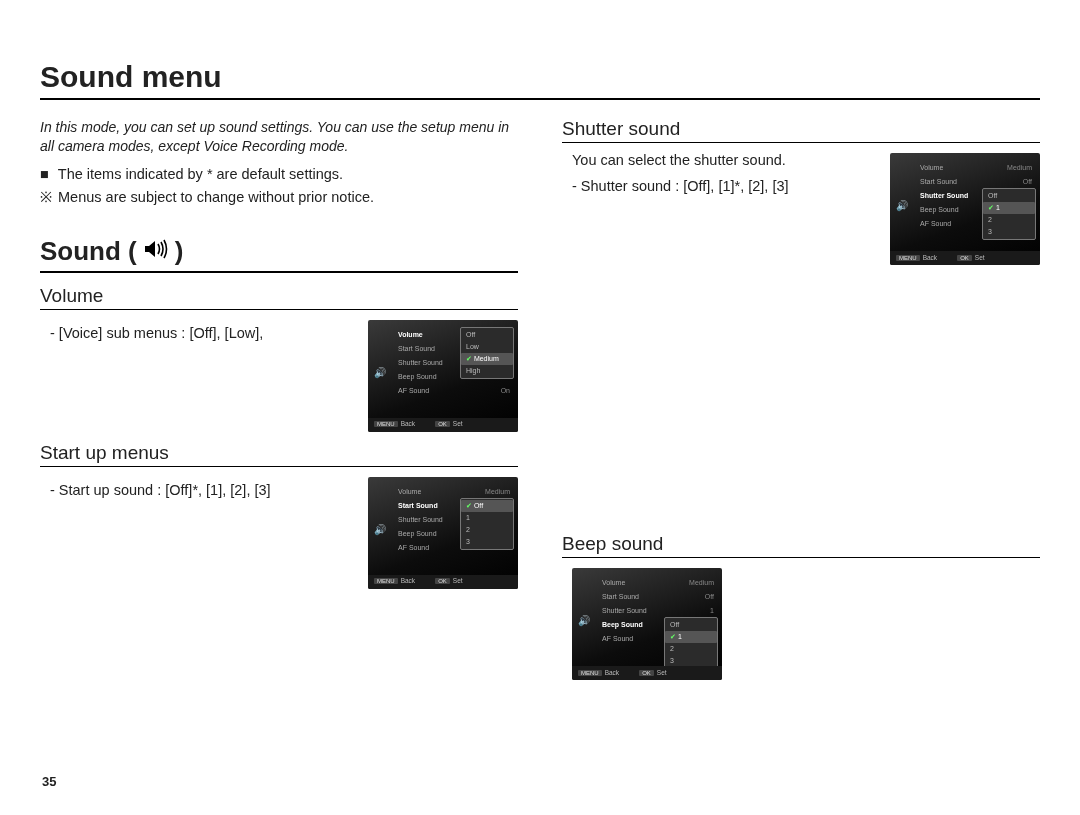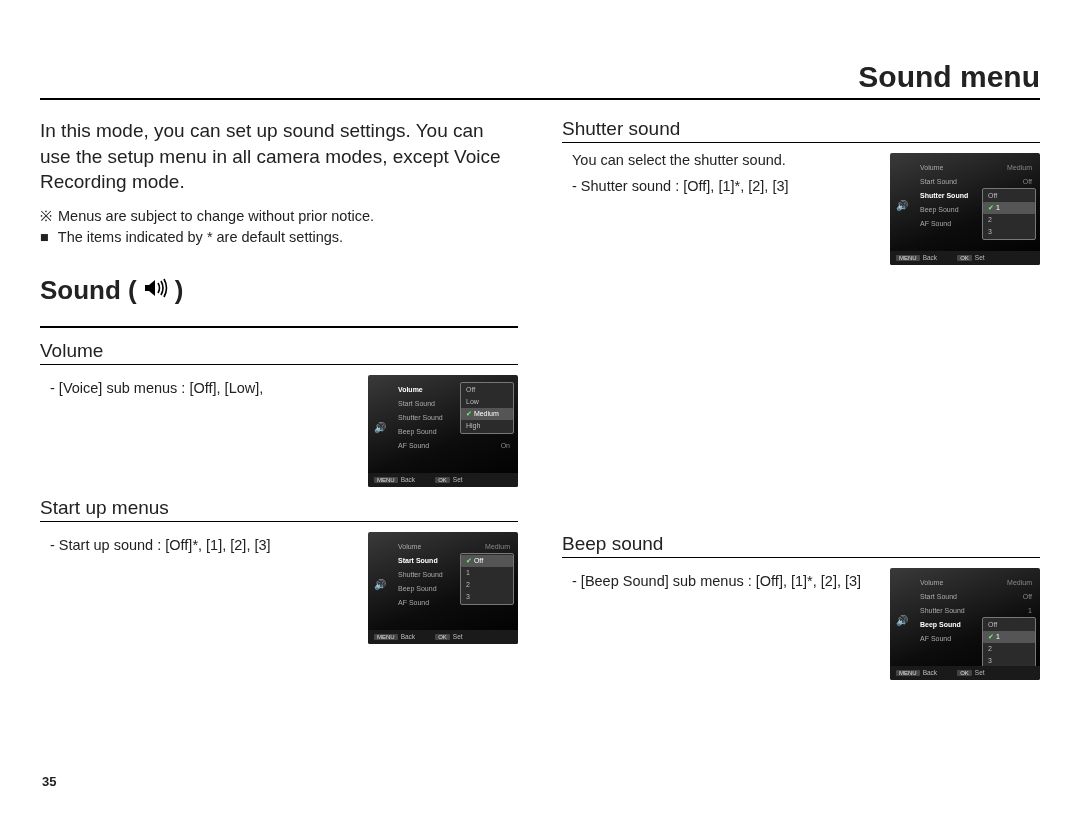--- a/index.html
+++ b/index.html
@@ -11,37 +11,36 @@
     height: 815px;
     padding: 60px 40px 20px 40px;
     position: relative;
   }
   h1.page-title {
     font-size: 30px;
     font-weight: bold;
     border-bottom: 2px solid #000;
     padding-bottom: 4px;
     margin-bottom: 18px;
-    text-align: right;
   }
   .columns {
     display: flex;
     gap: 44px;
   }
   .col {
     width: 480px;
   }
-  .intro { font-size: 19px; line-height: 1.35; margin-bottom: 10px; }
+  .intro { font-size: 14px; line-height: 1.35; margin-bottom: 10px; font-style: italic; }
   .note-line { font-size: 14.5px; margin-bottom: 4px; }
   .note-prefix { display:inline-block; width: 14px; }
   h2.sound-heading {
     font-size: 26px;
     font-weight: bold;
     border-bottom: 2px solid #000;
-    padding-bottom: 20px;
+    padding-bottom: 4px;
     margin-top: 30px;
     margin-bottom: 12px;
     display: flex;
     align-items: center;
     gap: 6px;
   }
   .speaker-icon { display:inline-block; }
   .subheading {
     font-size: 19px;
     font-weight: 400;
@@ -111,26 +110,26 @@
 </head>
 <body>
 
 <h1 class="page-title">Sound menu</h1>
 
 <div class="columns">
 
   <div class="col">
     <p class="intro">In this mode, you can set up sound settings. You can use the setup menu in all camera modes, except Voice Recording mode.</p>
     <p class="note-line">
+      <span class="note-prefix">■</span>
+      <span>The items indicated by * are default settings.</span>
+    </p>
+    <p class="note-line">
       <span class="note-prefix">※</span>
       <span>Menus are subject to change without prior notice.</span>
-    </p>
-    <p class="note-line">
-      <span class="note-prefix">■</span>
-      <span>The items indicated by * are default settings.</span>
     </p>
 
     <h2 class="sound-heading">
       <span>Sound (</span>
       <span class="speaker-icon">
         <svg width="26" height="22" viewBox="0 0 26 22">
           <path d="M2 8 L6 8 L12 3 L12 19 L6 14 L2 14 Z" fill="#000"></path>
           <path d="M15 6 Q18 11 15 16" stroke="#000" stroke-width="1.6" fill="none"></path>
           <path d="M18 4 Q22 11 18 18" stroke="#000" stroke-width="1.6" fill="none"></path>
           <path d="M21 2 Q26 11 21 20" stroke="#000" stroke-width="1.6" fill="none"></path>
@@ -280,23 +279,20 @@
           </div>
         </div>
       </div>
     </div>
 
     <div class="right-spacer"></div>
 
     <div class="subheading">Beep sound</div>
     <div class="section-body">
       <div class="section-flex">
-        <div class="section-text">
-          <p class="dash">- [Beep Sound] sub menus : [Off], [1]*, [2], [3]</p>
-        </div>
         <div class="lcd">
           <div class="lcd-icon">🔊</div>
           <div class="lcd-menu">
             <div class="lcd-row">
                 <span class="l">Volume</span>
                 <span class="r">Medium</span>
               </div>
             <div class="lcd-row">
                 <span class="l">Start Sound</span>
                 <span class="r">Off</span>

